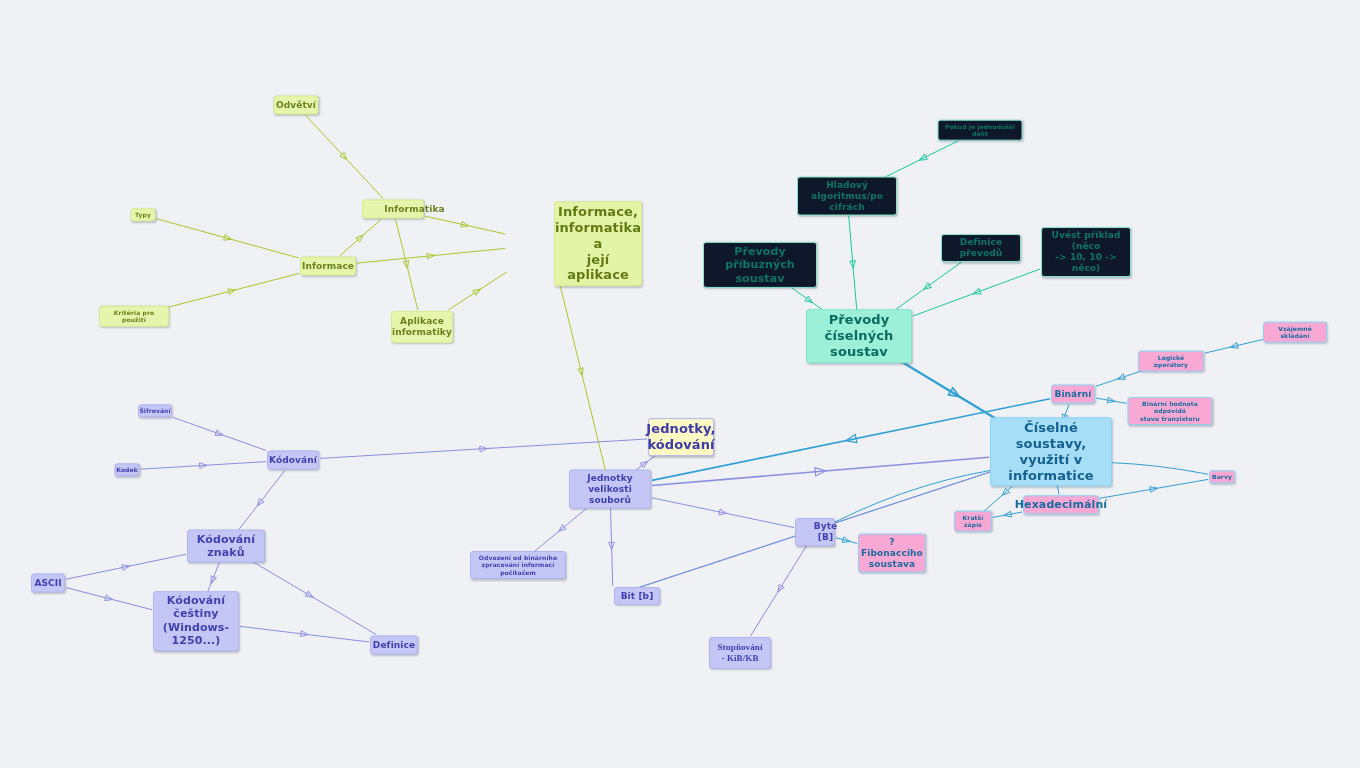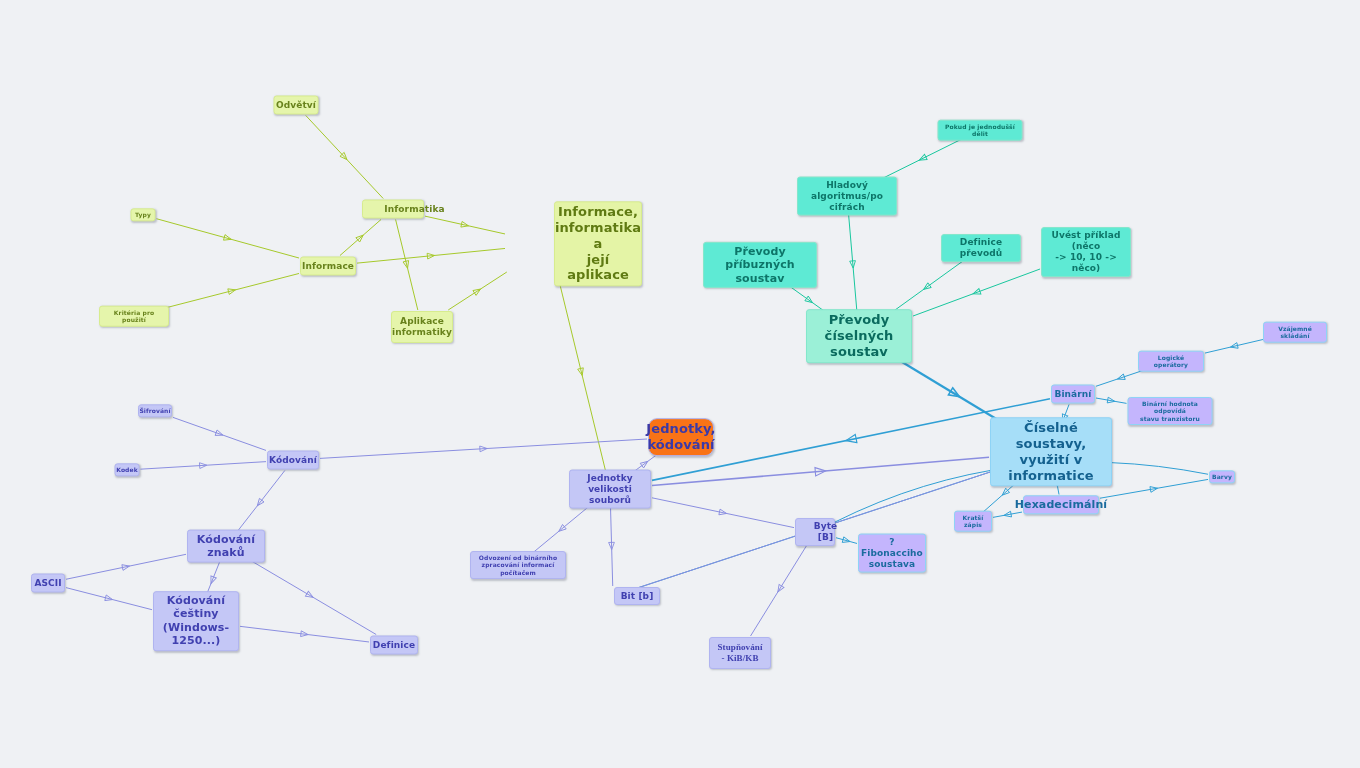--- a/index.html
+++ b/index.html
@@ -42,30 +42,30 @@
     padding: 2px 5px;
     transform: translate(-50%, -50%);
     letter-spacing: 0.1px;
   }
 
   
   .n-green      { background:#e5f5ab; color:#68821c; border:1px solid #d7ec8e; }
   .n-green.root { background:#e4f4a6; color:#5f7a12; font-weight:bold; }
 
   
-  .n-teal      { background:#5eead4; color:#0d7568; border:1px solid #83e7cb; }
+  .n-teal      { background:#0f172a; color:#0d7568; border:1px solid #83e7cb; }
   .n-teal.root { background:#9bf0d7; color:#0a6b5e; font-weight:bold; }
 
   
-  .n-blue      { background:#c4b5fd; color:#1a6b9e; border:1px solid #8ed3f6; }
+  .n-blue      { background:#f9a8d4; color:#1a6b9e; border:1px solid #8ed3f6; }
   .n-blue.root { background:#a6def8; color:#14618f; font-weight:bold; }
 
   
   .n-purple      { background:#c4c7f6; color:#4040b0; border:1px solid #b0b4f0; }
-  .n-purple.root { background:#f97316; color:#3a3aa8; font-weight:bold;border-radius:9px; }
+  .n-purple.root { background:#fef9c3; color:#3a3aa8; font-weight:bold; }
 
   .sz-root  { font-size: 13px; font-weight: bold; }
   .sz-major { font-size: 11px; font-weight: bold; }
   .sz-mid   { font-size: 9px;  font-weight: bold; }
   .sz-small { font-size: 6px;  font-weight: bold; }
 </style>
 </head>
 <body>
 
 <div id="canvas">

